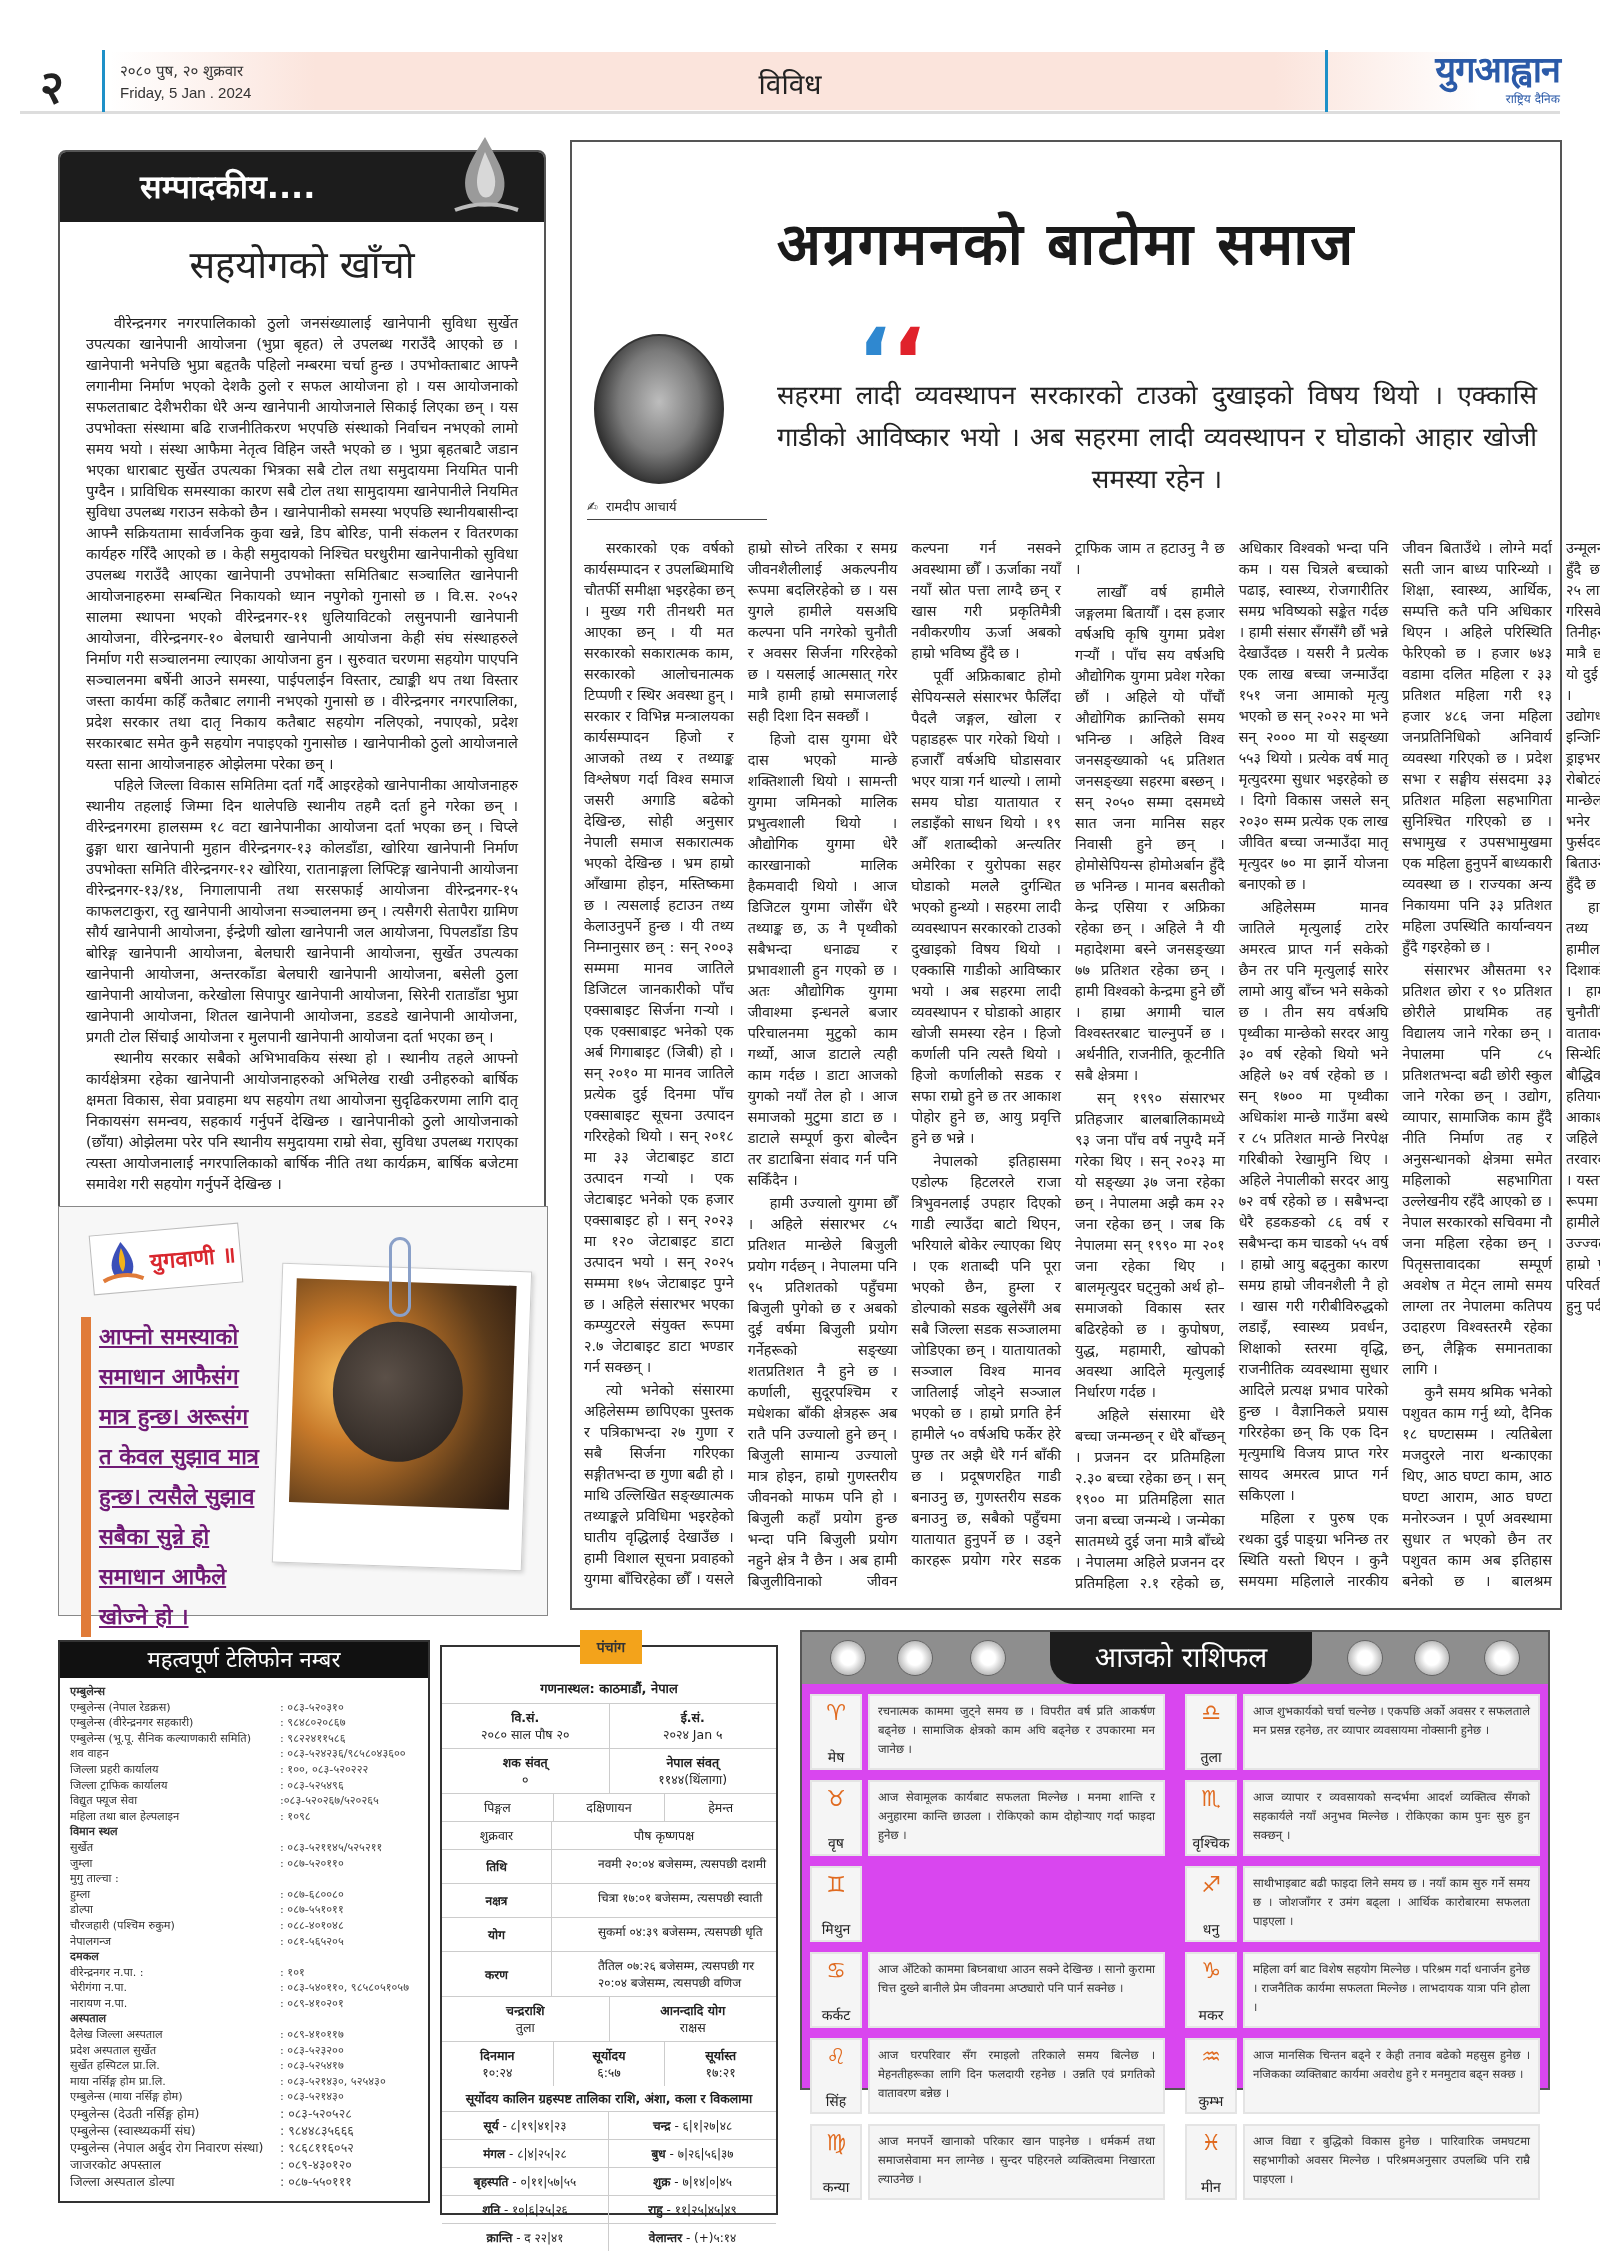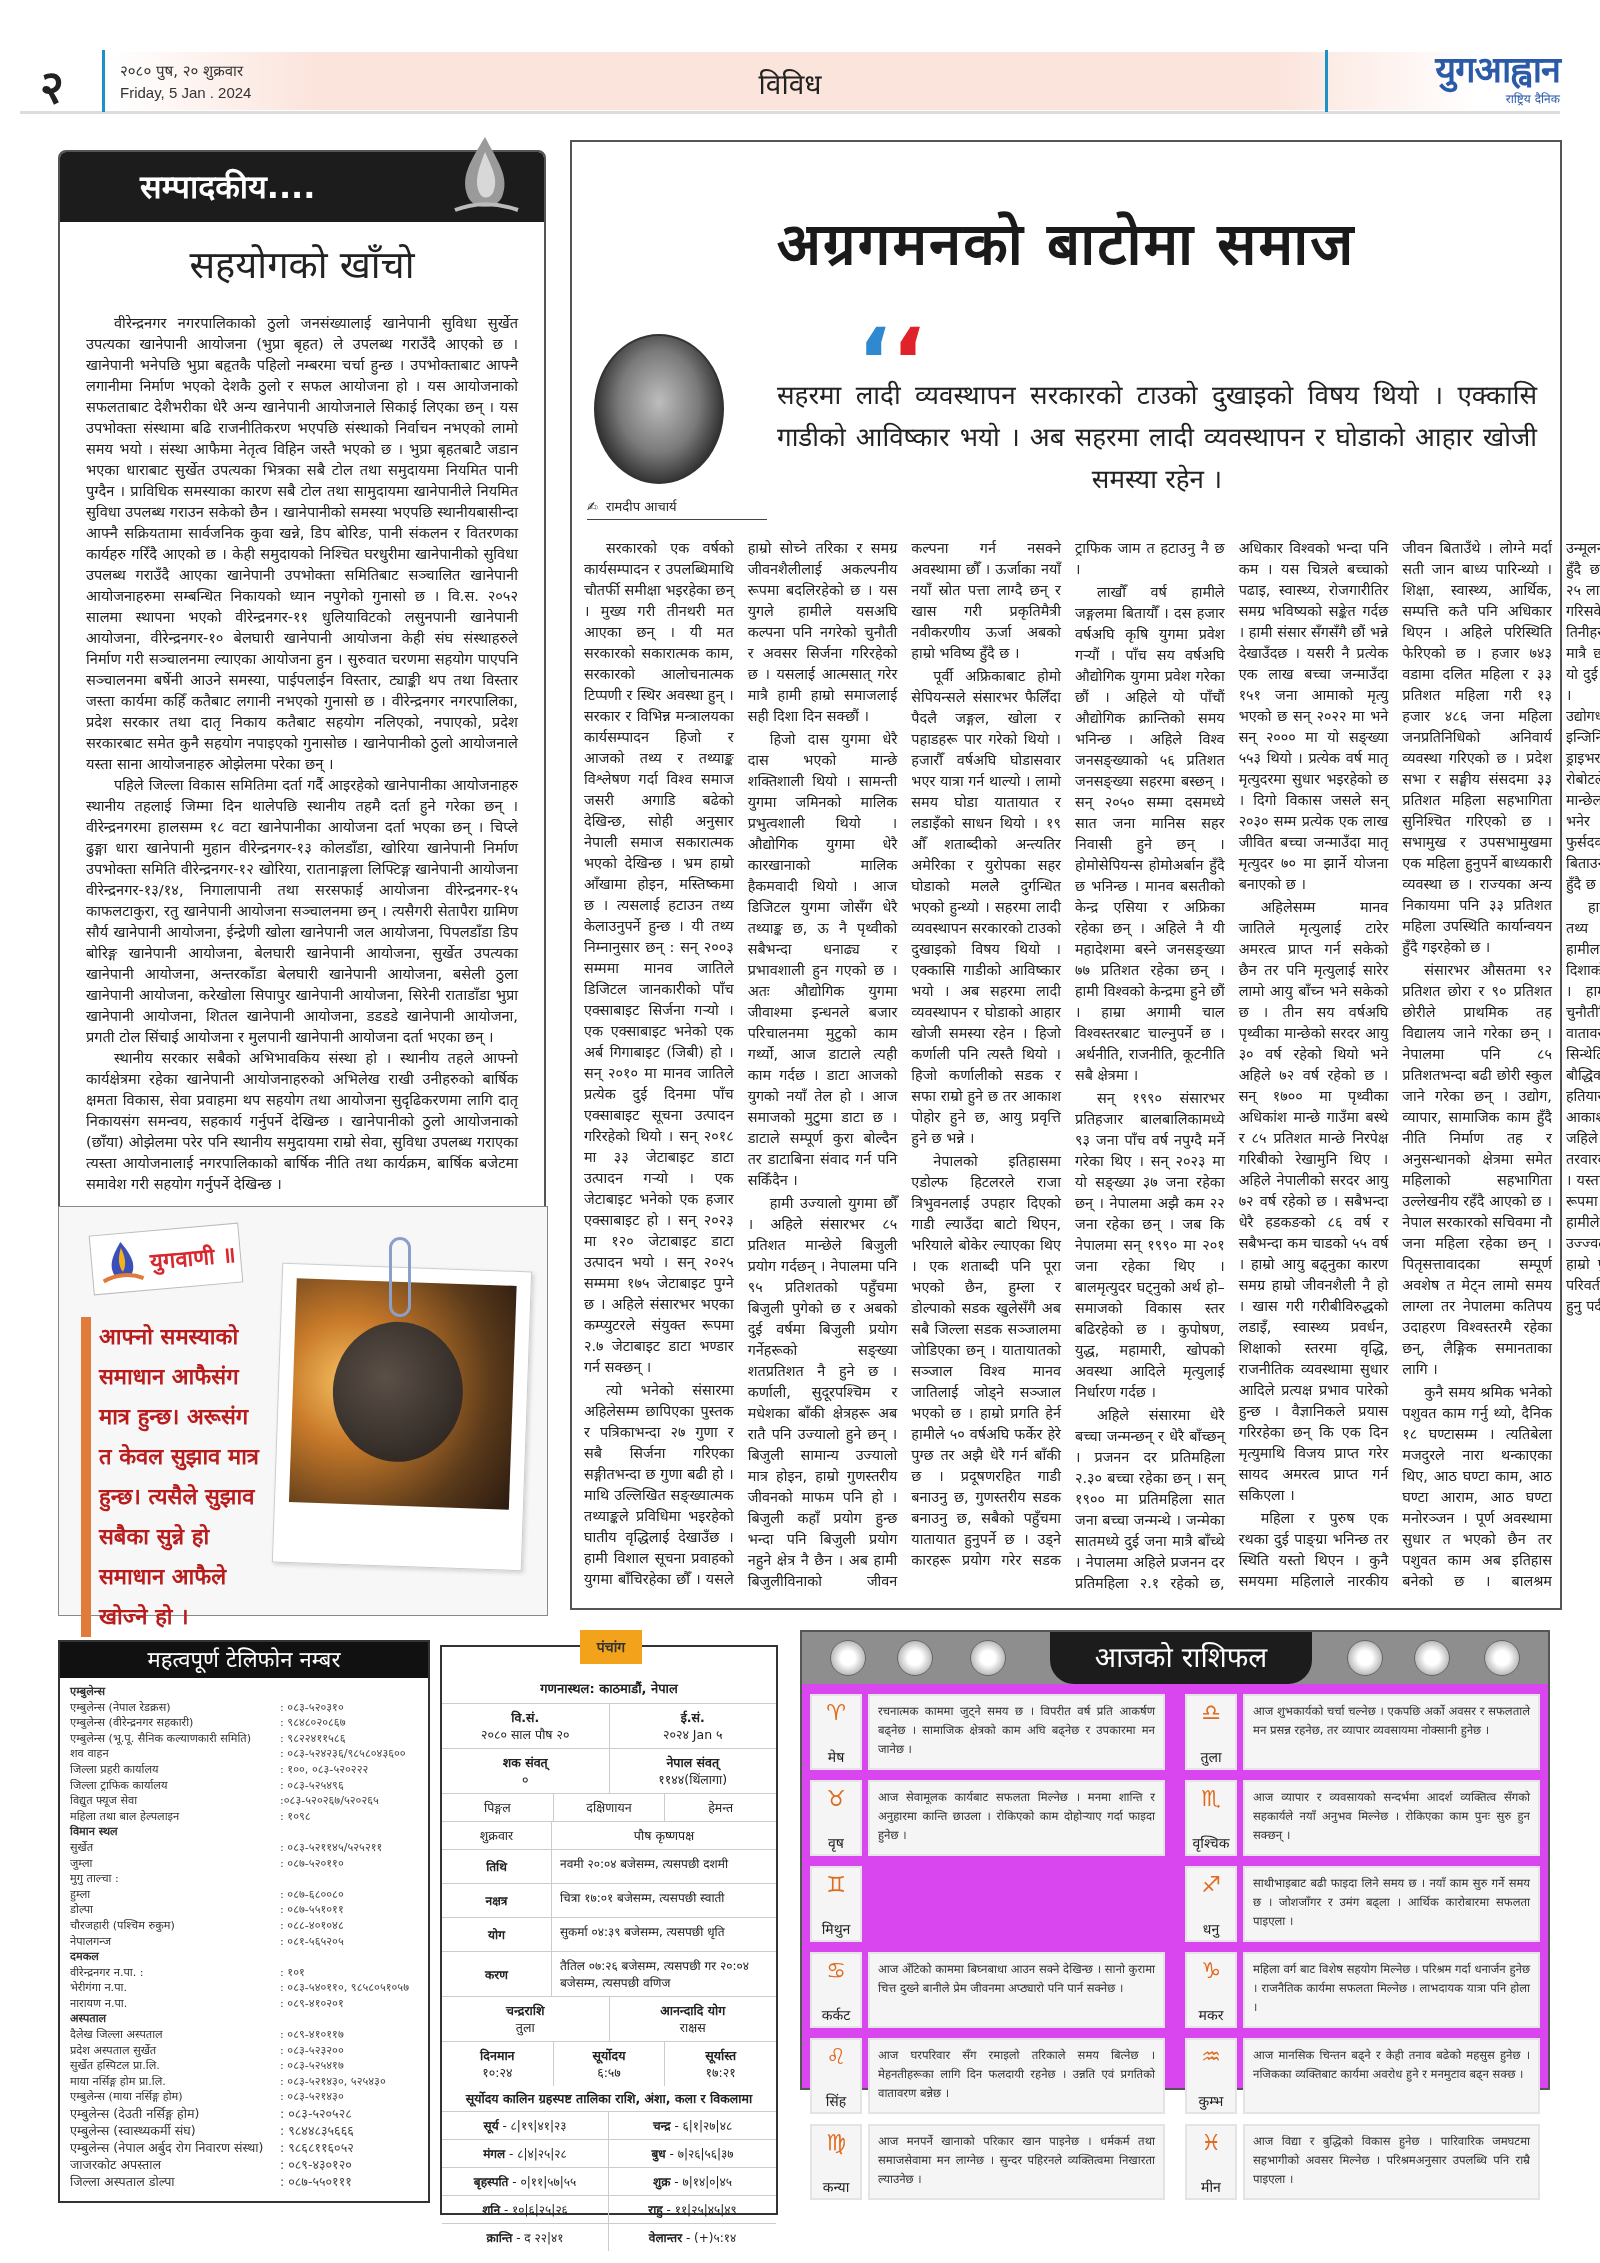--- a/index.html
+++ b/index.html
@@ -23,21 +23,21 @@
   .ed-banner .label { position: absolute; left: 80px; top: 12px; color: #fff; font-size: 32px; font-weight: bold; }
   .ed-banner .flame { position: absolute; right: 24px; top: -20px; width: 70px; height: 90px; }
   .ed-title { text-align: center; font-size: 38px; line-height: 58px; margin-top: 14px; color: #222; }
   .ed-body { padding: 18px 26px 0 26px; font-size: 14.6px; line-height: 21px; text-align: justify; color: #222; }
   .ed-body p { text-indent: 28px; margin-bottom: 0; }
 
   
   .yugvani { position: absolute; left: 58px; top: 1206px; width: 490px; height: 410px; border: 1px solid #888; background: #f7f7f7; }
   .yv-badge { position: absolute; left: 32px; top: 22px; width: 150px; height: 60px; background: #fff; border: 1px solid #bbb; transform: rotate(-5deg); }
   .yv-badge .txt { position: absolute; left: 58px; top: 14px; color: #d9272e; font-size: 22px; font-weight: bold; }
-  .yv-quote { position: absolute; left: 22px; top: 110px; width: 180px; border-left: 10px solid #e07b39; padding-left: 8px; font-size: 22px; line-height: 40px; font-weight: bold; color: #b91c1c; }
+  .yv-quote { position: absolute; left: 22px; top: 110px; width: 180px; border-left: 10px solid #e07b39; padding-left: 8px; font-size: 22px; line-height: 40px; font-weight: bold; color: #701a75; text-decoration: underline; }
   .yv-photo { position: absolute; left: 218px; top: 60px; width: 250px; height: 300px; background: #fff; border: 1px solid #ccc; transform: rotate(2deg); box-shadow: 2px 2px 4px rgba(0,0,0,.15); }
   .yv-photo .img { position: absolute; left: 14px; top: 14px; right: 14px; bottom: 60px; background: radial-gradient(circle at 25% 45%, #f6c060 0%, #c87a2a 30%, #5a3a1a 70%, #2a1a10 100%); }
   .yv-photo .rock { position: absolute; left: 40px; top: 40px; width: 130px; height: 140px; border-radius: 50%; background: radial-gradient(circle at 40% 40%, #5b5048, #221c18); }
   .yv-clip { position: absolute; left: 330px; top: 30px; width: 22px; height: 80px; border: 3px solid #8aa0c8; border-radius: 12px; }
 
   
   .article { position: absolute; left: 570px; top: 140px; width: 992px; height: 1470px; border: 2px solid #555; }
   .art-title { position: absolute; left: 0; right: 0; top: 60px; text-align: center; font-size: 58px; font-weight: bold; color: #1a1a1a; letter-spacing: 2px; }
   .quote-mark { position: absolute; left: 285px; top: 175px; font-size: 90px; font-weight: bold; line-height: 90px; }
   .quote-mark .b { color: #2f88d0; } .quote-mark .r { color: #e0222b; }
@@ -61,21 +61,21 @@
 
   
   .panchang { position: absolute; left: 440px; top: 1645px; width: 338px; height: 570px; border: 2px solid #333; border-top: none; }
   .pc-topline { position: absolute; left: 0; right: 0; top: 0; height: 2px; background: #333; }
   .pc-badge { position: absolute; left: 138px; top: -15px; width: 62px; height: 34px; background: #f3a31b; text-align: center; font-size: 14px; font-weight: bold; color: #333; line-height: 34px; }
   .pc-loc { margin-top: 34px; text-align: center; font-weight: bold; font-size: 13px; padding-bottom: 6px; border-bottom: 1px solid #ccc; }
   .pc-grid { display: flex; border-bottom: 1px solid #ccc; font-size: 12.5px; text-align: center; }
   .pc-grid > div { flex: 1; padding: 5px 4px; border-right: 1px solid #ccc; }
   .pc-grid > div:last-child { border-right: none; }
   .pc-grid b { display: block; }
-  .pc-kv { display: flex; border-bottom: 1px solid #ccc; font-size: 12px; }
+  .pc-kv { display: flex; border-bottom: 1px solid #ccc; font-size: 12px; gap: 38px; }
   .pc-kv .k { flex: 0 0 110px; text-align: center; font-weight: bold; padding: 8px 4px; border-right: 1px solid #ccc; display: flex; align-items: center; justify-content: center; }
   .pc-kv .v { flex: 1; padding: 5px 8px; }
   .pc-sub { text-align: center; font-weight: bold; font-size: 12.5px; padding: 4px 10px; }
   .pc-planets { display: grid; grid-template-columns: 1fr 1fr; font-size: 12px; }
   .pc-planets div { text-align: center; padding: 5px 2px; border-top: 1px solid #ccc; }
   .pc-planets div:nth-child(odd) { border-right: 1px solid #ccc; }
 
   
   .rashifal { position: absolute; left: 800px; top: 1630px; width: 750px; height: 460px; border: 2px solid #555; background: #d946ef; }
   .rf-head { height: 52px; background: #8e8e8e; position: relative; }

